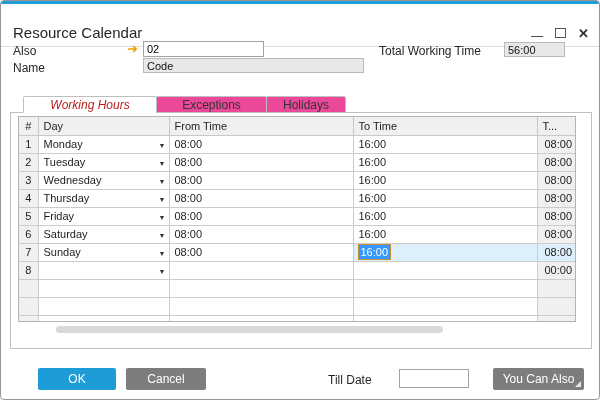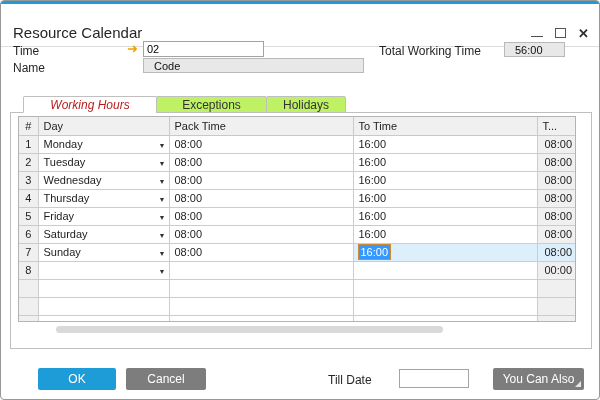--- a/index.html
+++ b/index.html
@@ -12,24 +12,24 @@
   .titlebar { position:absolute; left:0; top:16px; width:100%; height:30px; background:#fff; border-bottom:1px solid #dcdcdc; }
   .title { position:absolute; left:12px; top:7px; font-size:15px; color:#262626; }
   .winctl { position:absolute; right:10px; top:8px; display:flex; align-items:center; gap:12px; height:16px; }
   .minbtn { font-size:12px; color:#333; line-height:10px; transform:translateY(3px); }
   .maxbtn { width:11px; height:10px; border:1px solid #555; display:inline-block; }
   .closebtn { font-size:13px; font-weight:bold; color:#2e2e2e; }
 
   .lbl { position:absolute; font-size:12px; color:#262626; }
   .arrow { position:absolute; left:126px; top:40px; font-size:13px; color:var(--arrow,#F2A100); line-height:16px; }
   .inp { position:absolute; border:1px solid #a3a3a3; background:#fff; font-family:"Liberation Sans",sans-serif; font-size:11px; padding:0 3px; color:#000; }
-  .dis { position:absolute; border:1px solid #b9b9b9; background:#e8e8e8; font-size:11px; padding:1px 10px; color:#111; line-height:12px; }
+  .dis { position:absolute; border:1px solid #b9b9b9; background:#e8e8e8; font-size:11px; padding:1px 3px; color:#111; line-height:12px; }
 
   .tabs { position:absolute; left:23px; top:95px; display:flex; z-index:3; }
-  .tab { height:17px; border:1px solid #bfbfbf; background:#bef264; font-size:12px; color:#333;
+  .tab { height:17px; border:1px solid #bfbfbf; background:#ec4899; font-size:12px; color:#333;
          display:flex; align-items:center; justify-content:center; margin-left:-1px;
          border-radius:2px 2px 0 0; padding-top:1px; }
   .tab.active { background:#fff; border-bottom:1px solid #fff; color:#b91c1c;font-style:italic; }
   .tab-wh { width:134px; } .tab-ex { width:111px; } .tab-ho { width:80px; }
 
   .panel { position:absolute; left:9px; top:111px; width:582px; height:237px; border:1px solid #bfbfbf; background:#fff; z-index:1; }
 
   .gridwrap { position:absolute; left:7px; top:3px; width:558px; height:206px; border:1px solid #b3b3b3; overflow:hidden; background:#fff; }
   table.grid { border-collapse:collapse; table-layout:fixed; width:556px; font-size:11px; }
   .grid col.w-num{width:19px;} .grid col.w-day{width:131px;} .grid col.w-from{width:184px;} .grid col.w-to{width:184px;} .grid col.w-tot{width:38px;}
@@ -65,21 +65,21 @@
 
   <div class="titlebar">
     <span class="title">Resource Calendar</span>
     <span class="winctl">
       <span class="minbtn">—</span>
       <span class="maxbtn"></span>
       <span class="closebtn">✕</span>
     </span>
   </div>
 
-  <span class="lbl" style="left:12px; top:43px;">Time</span>
+  <span class="lbl" style="left:12px; top:43px;">Also</span>
   <span class="arrow">➜</span>
   <input class="inp" style="left: 142px; top: 40px; width: 121px; height: 16px;" value="02">
 
   <span class="lbl" style="left:12px; top:60px;">Name</span>
   <div class="dis" style="left:142px; top:57px; width:221px; height:15px;">Code</div>
 
   <span class="lbl" style="left:378px; top:43px;">Total Working Time</span>
   <div class="dis" style="left:503px; top:41px; width:61px; height:15px;">56:00</div>
 
   <div class="tabs">
@@ -95,21 +95,21 @@
           <col class="w-num">
             <col class="w-day">
             <col class="w-from">
             <col class="w-to">
             <col class="w-tot">
         </colgroup>
         <thead>
           <tr>
             <th>#</th>
             <th>Day</th>
-            <th>Pack Time</th>
+            <th>From Time</th>
             <th>To Time</th>
             <th>T...</th>
           </tr>
         </thead>
         <tbody>
             <tr>
               <td class="c-num">1</td>
               <td class="c-day">
                 <span class="cellflex">
                   <span>Monday</span>

